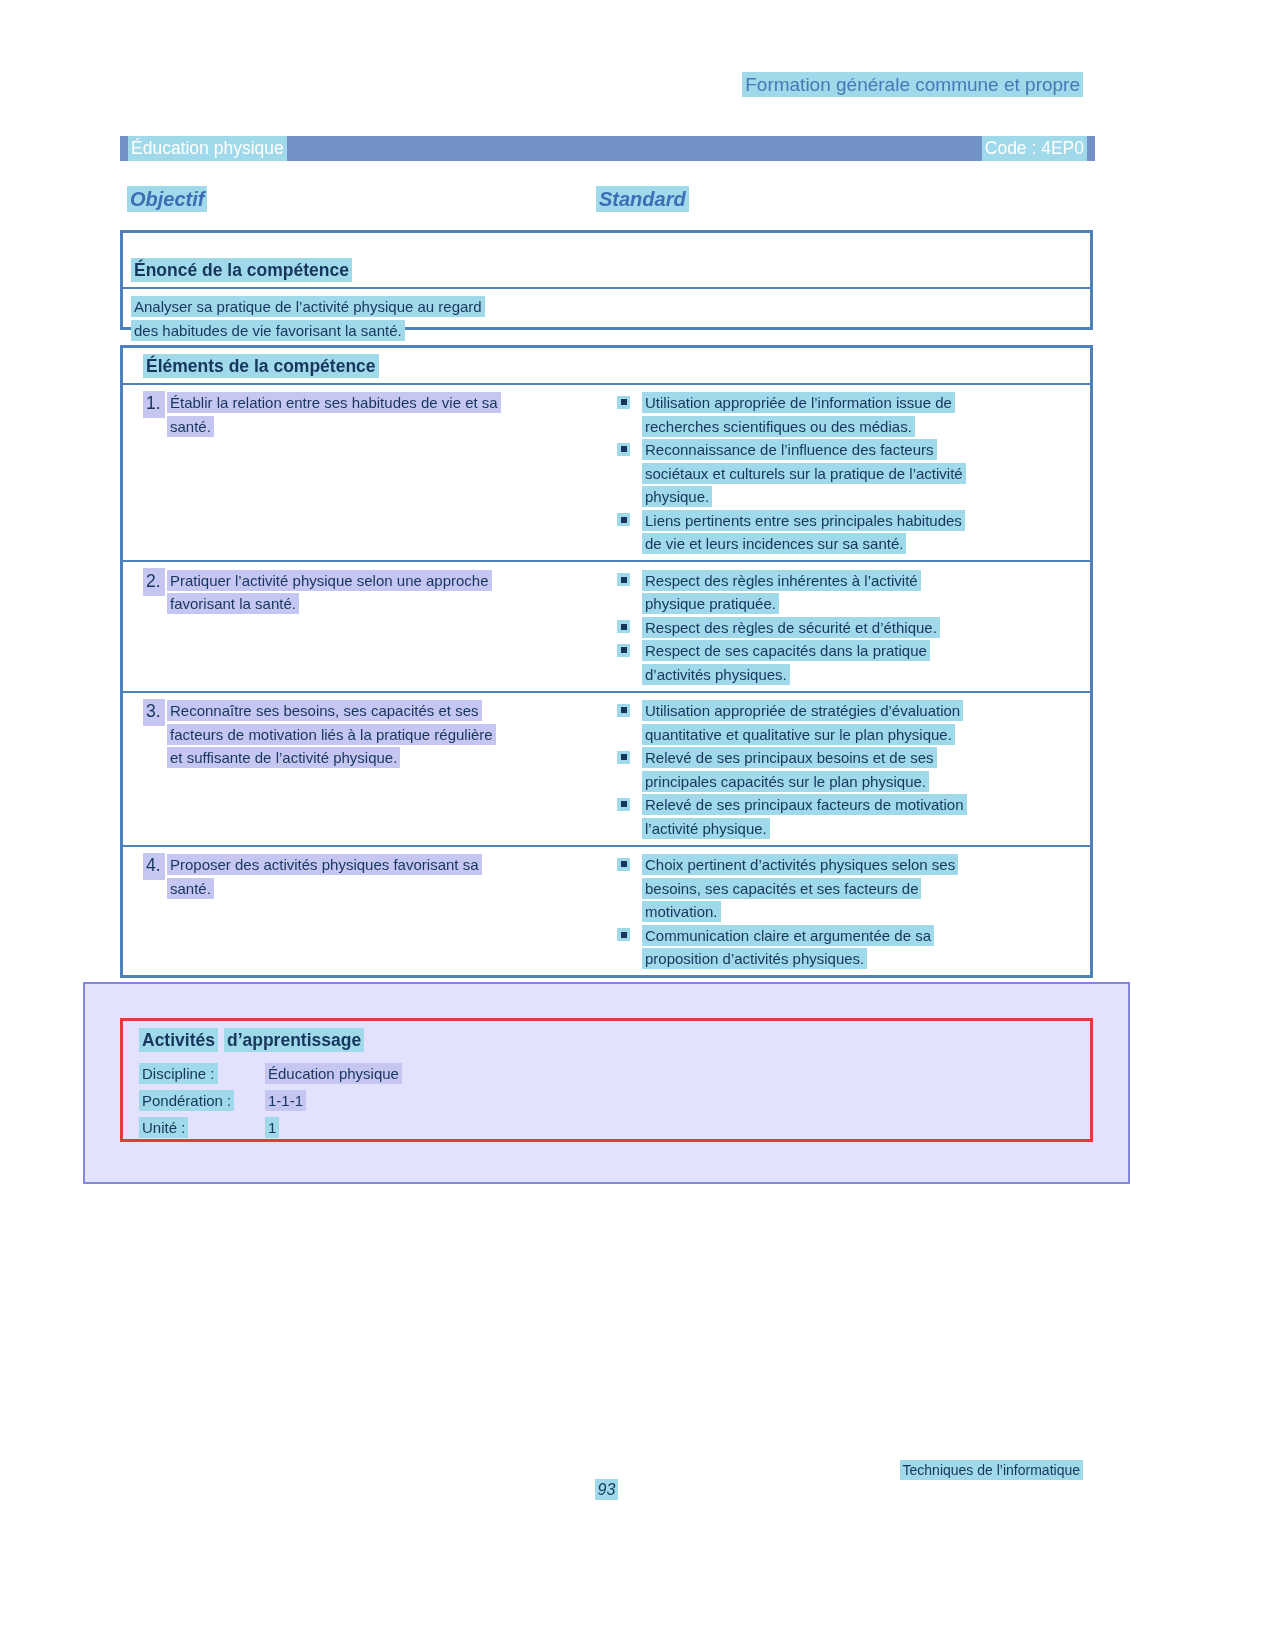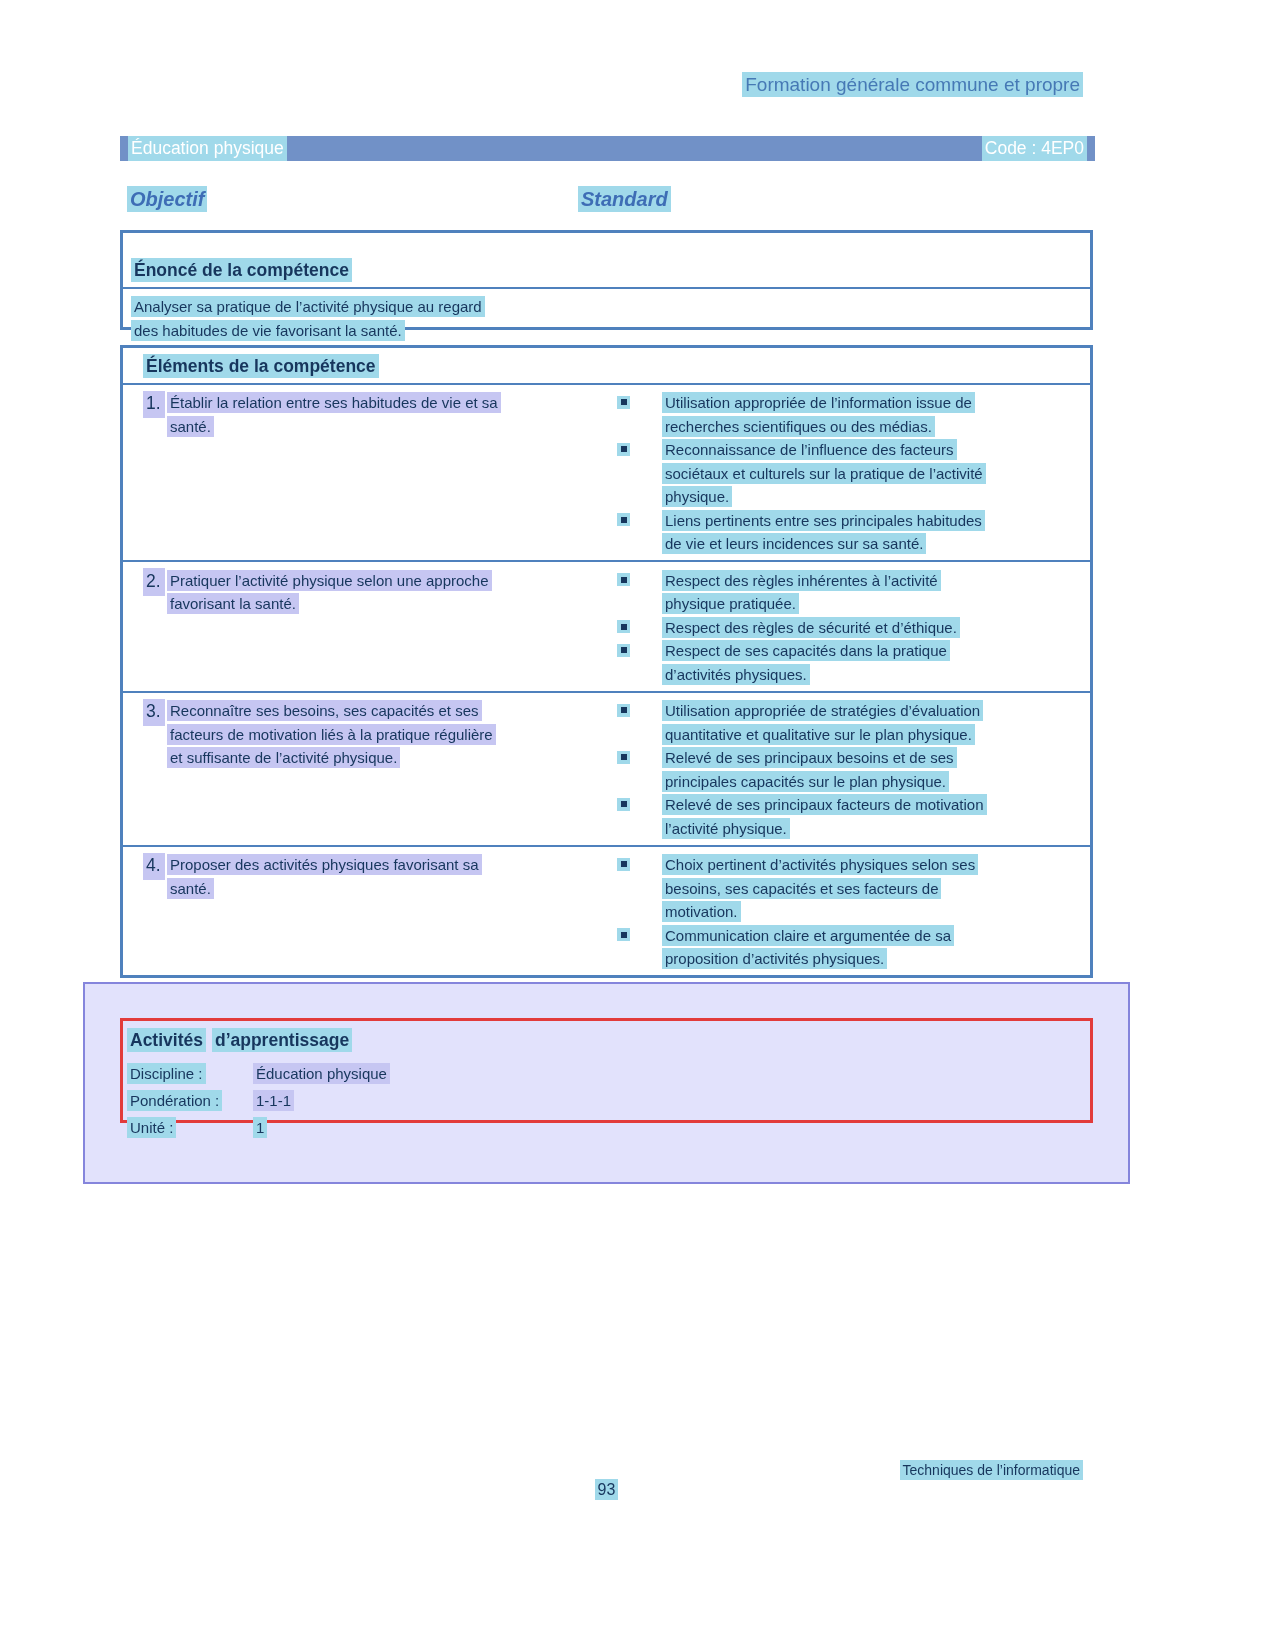--- a/index.html
+++ b/index.html
@@ -25,21 +25,21 @@
   
   .title-bar { position:absolute; left:120px; top:136px; width:975px; height:25px;
     background:var(--bar-blue,#7191C7); display:flex; align-items:center; justify-content:space-between;
     padding:0 8px; font-size:17.5px; }
   .title-bar .hl { color:var(--bar-text,#FFFFFF); }
 
   
   .obj-heading, .std-heading { position:absolute; top:186px; font-size:20px; line-height:24px;
     font-weight:bold; font-style:italic; color:var(--heading-blue,#3E6DB5); white-space:nowrap; }
   .obj-heading { left:127px; }
-  .std-heading { left:578px; }
+  .std-heading { left:596px; }
 
   
   .enonce-table { position:absolute; left:120px; top:230px; width:973px; height:100px;
     border:3px solid var(--table-border-blue,#4F81BD); }
   .enonce-table .t-header { padding:7px 8px 5px; border-bottom:2px solid var(--table-border-blue,#4F81BD);
     font-size:17.5px; line-height:23.5px; white-space:nowrap;margin-top:18px; }
   .enonce-table .t-body { padding:6px 8px; }
 
   
   .comp-table { position:absolute; left:120px; top:345px; width:973px;
@@ -53,35 +53,35 @@
 
   .item { display:flex; align-items:flex-start; }
   .num { flex:none; display:inline-block; width:22px; margin-right:2px;
     padding:1.5px 0 2.5px 3px; font-size:17.5px; line-height:23.5px; }
   .item-text { min-width:0; }
 
   .bullet { display:flex; align-items:flex-start; }
   .marker { flex:none; width:13px; height:13px; margin:5px 0 0 3px;
     background:var(--highlight-cyan,#A0D9EA); display:flex; align-items:center; justify-content:center; }
   .dot { width:6px; height:6px; background:var(--navy-text,#17365D); }
-  .b-text { margin-left:32px; min-width:0; }
+  .b-text { margin-left:12px; min-width:0; }
 
   
   .act-overlay { position:absolute; left:83px; top:982px; width:1047px; height:202px;
     background:rgba(202,202,250,0.55); border:2px solid var(--activities-box-border,#8585DC); }
-  .act-box { position:absolute; left:35px; top:34px; width:973px; height:105px;
-    border:3px solid var(--red-border,#E23B3B); padding:7px 4px; }
+  .act-box { position:absolute; left:35px; top:34px; width:973px; height:124px;
+    border:3px solid var(--red-border,#E23B3B); padding:7px 16px; }
   .act-title { font-weight:bold; font-size:17.5px; line-height:23.5px; margin-bottom:8px; white-space:nowrap; }
   .act-title .t2 { margin-left:6px; }
   .act-row { line-height:27px; font-size:15px; white-space:nowrap; }
   .act-label-wrap { display:inline-block; width:126px; }
 
   
   .footer-note { position:absolute; top:1458px; right:192px; font-size:14px; line-height:22px; white-space:nowrap;border-radius:8px; }
-  .page-number { position:absolute; top:1479px; left:120px; width:973px; text-align:center; font-size:16px; line-height:20px; }
+  .page-number { position:absolute; top:1479px; left:120px; width:973px; text-align:center; font-size:16px; line-height:20px;font-style:italic; }
 </style>
 </head>
 <body>
 
 <div class="page">
 
   <div class="header-note">
     <span class="hl hl-c">Formation générale commune et propre</span>
   </div>
 

